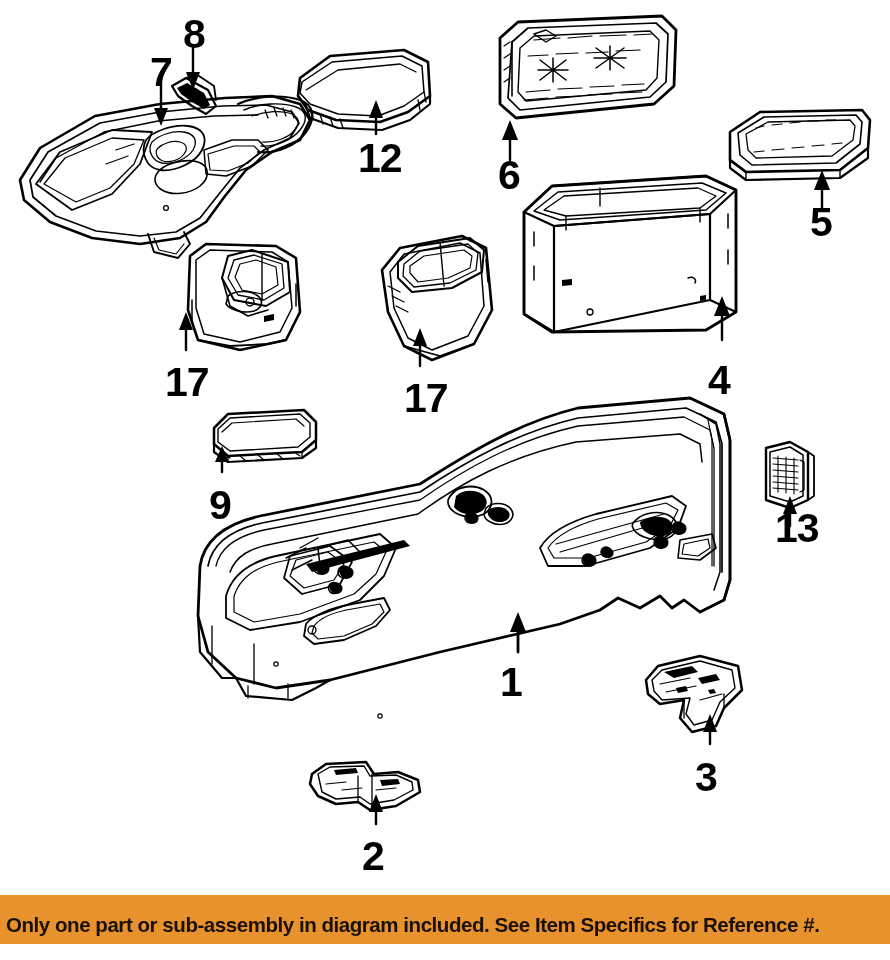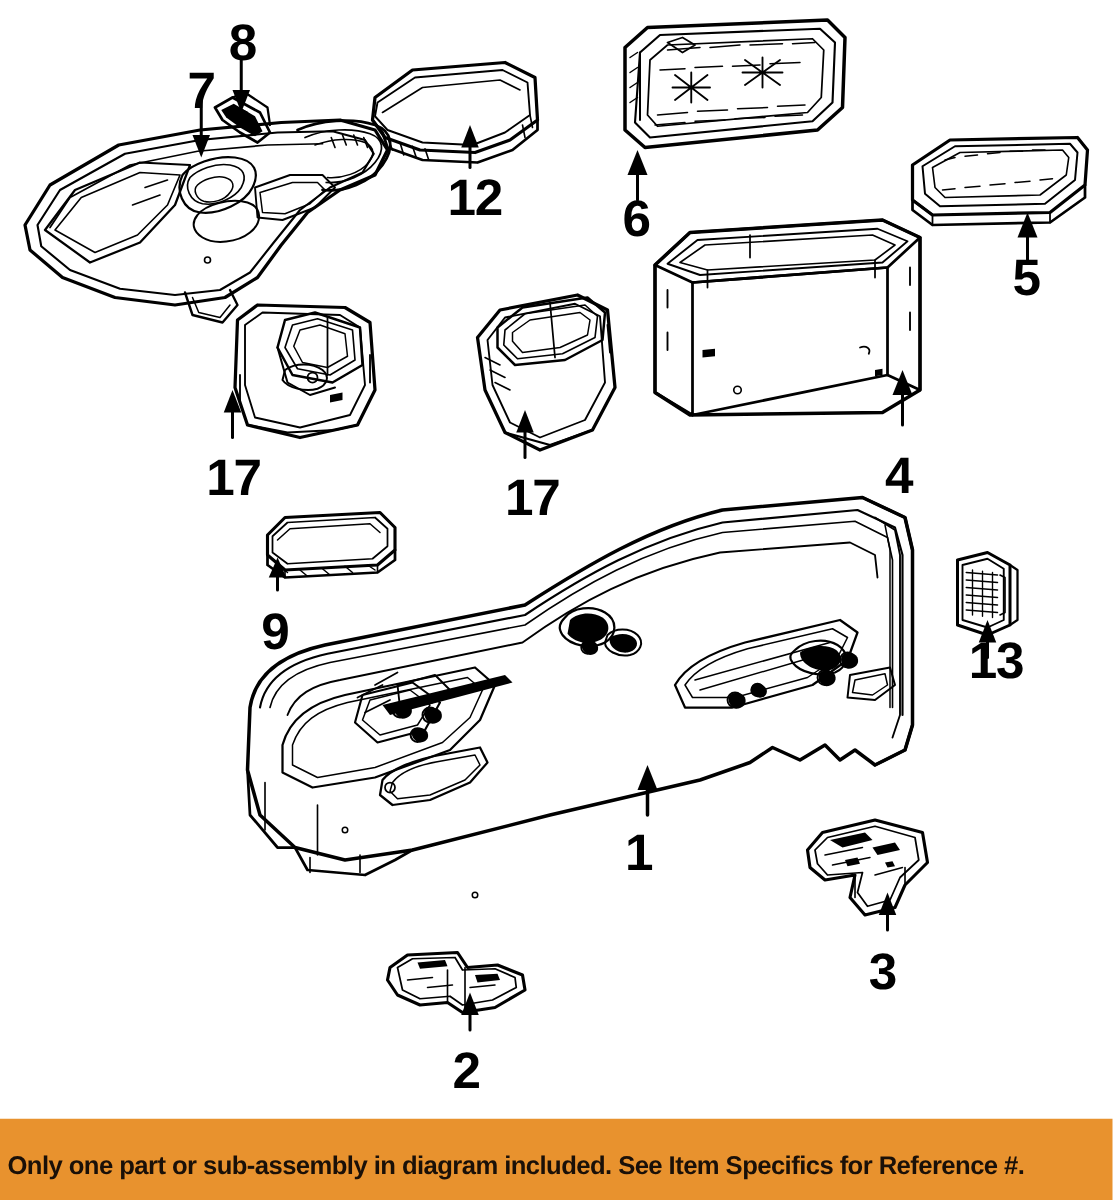--- a/index.html
+++ b/index.html
@@ -21,21 +21,21 @@
     font-size:41px;
     line-height:41px;
     color:#000;
     letter-spacing:-1px;
     white-space:nowrap;
     user-select:none;
   }
 
   
   #banner{
-    position:absolute;left:0;top:895px;width:890px;height:65px;
+    position:absolute;left:0;top:895px;width:890px;height:49px;
     background:#E8922E;
     box-sizing:border-box;
     padding:11px 6px 0 6px;
     display:flex;flex-direction:column;justify-content:center;
   }
   #banner .line{
     font-family:"Liberation Sans", sans-serif;
     font-weight:bold;
     font-size:20.5px;
     line-height:28px;

